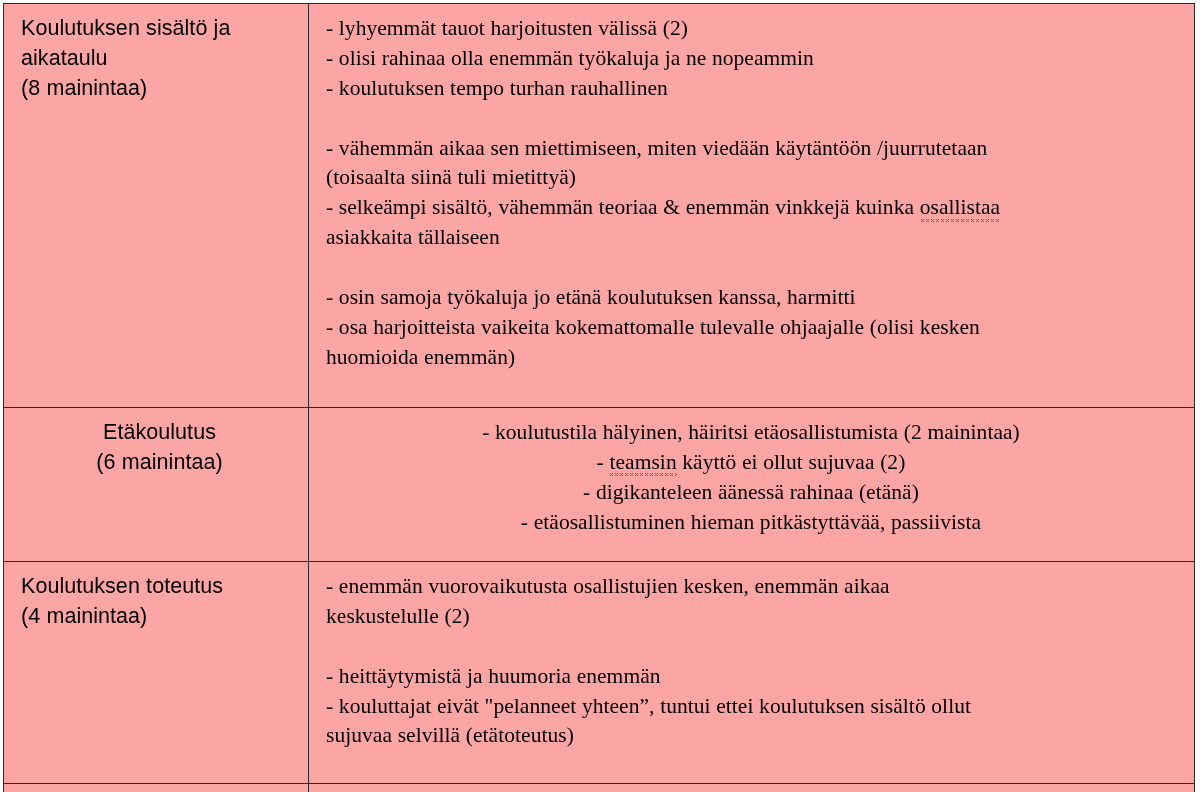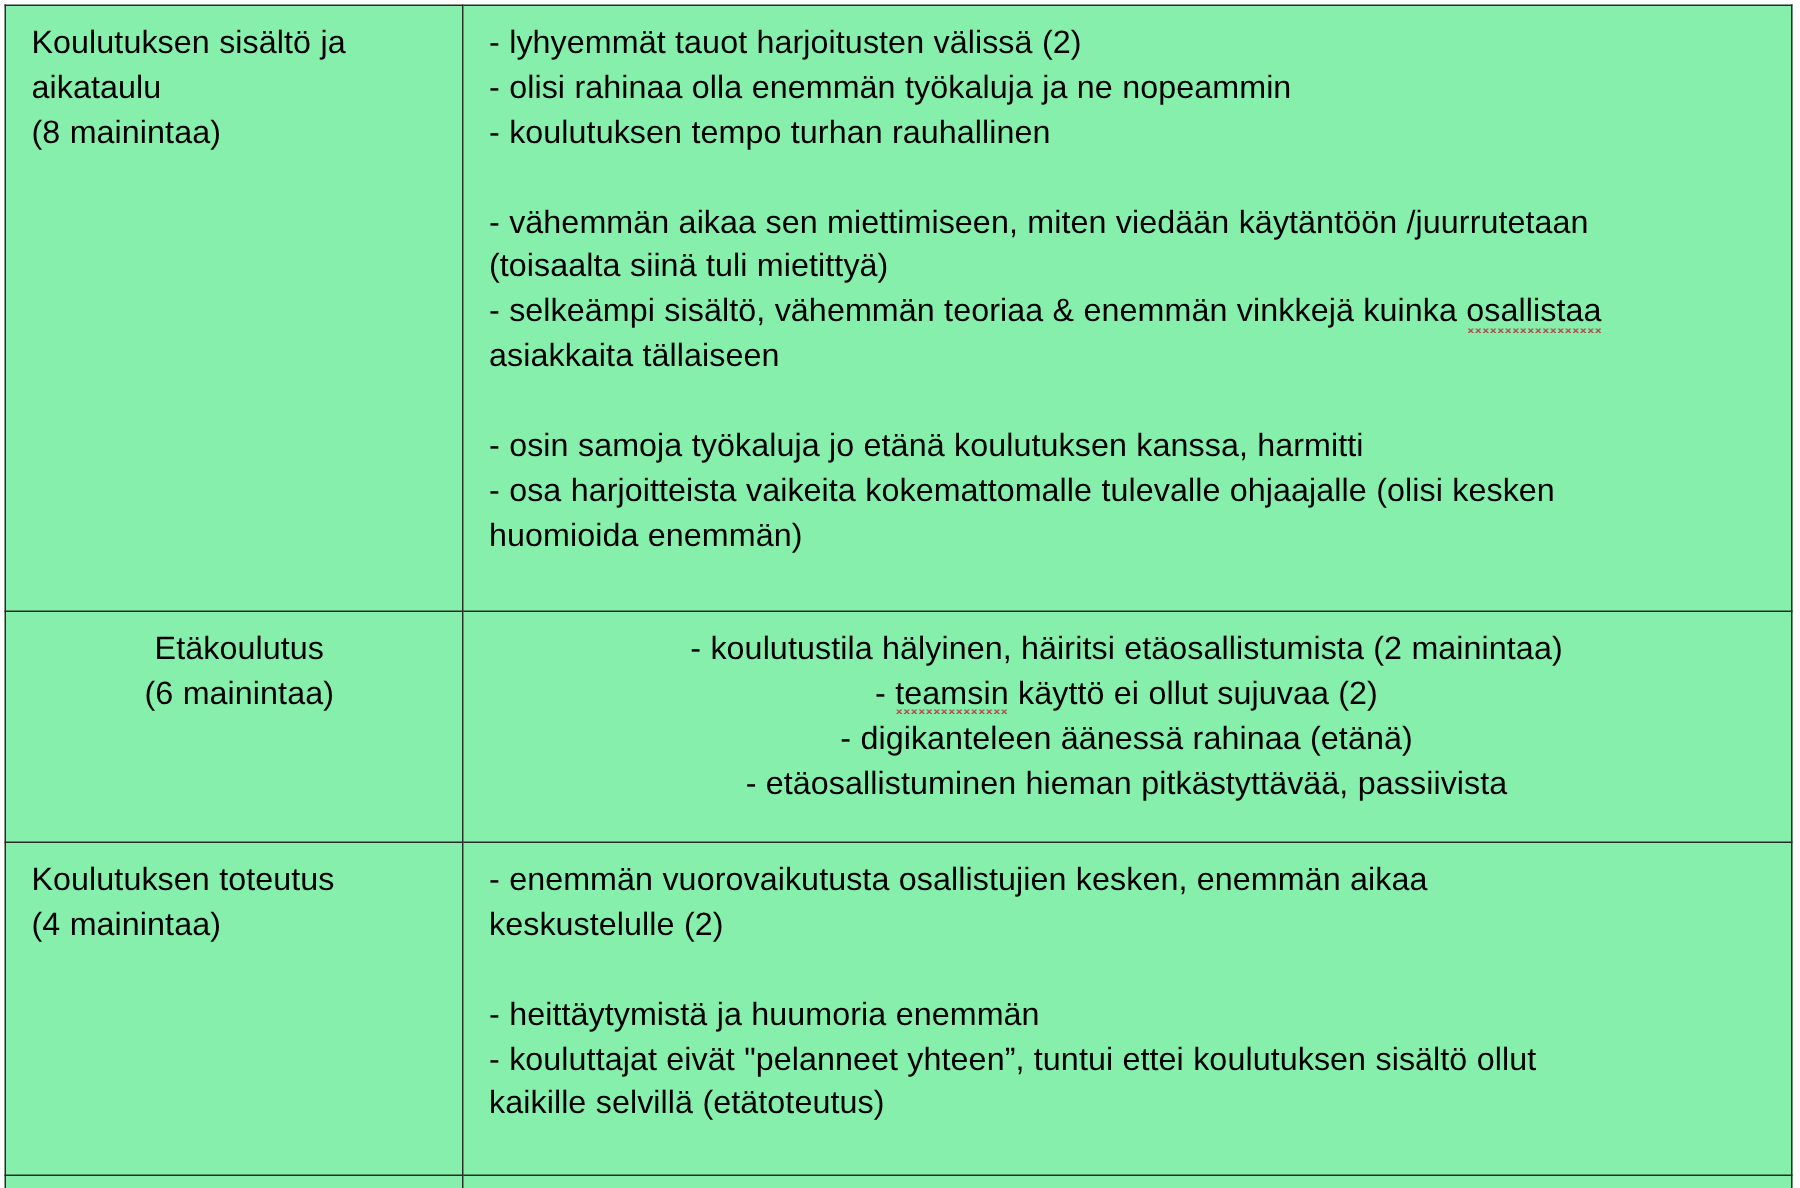--- a/index.html
+++ b/index.html
@@ -32,39 +32,40 @@
     background: #ffffff;
   }
 
   table.feedback-table col.col-category { width: 305px; }
   table.feedback-table col.col-comments { width: 886px; }
 
   table.feedback-table td {
     border: 1.6px solid #2b2b2b;
     vertical-align: top;
     padding: 0;
-    background: #86efac;
+    background: #fca5a5;
   }
 
   .cell-inner {
     padding: 10px 14px 14px 16px;
     font-size: 21.5px;
     line-height: 1.39;
     letter-spacing: 0.05px;
     word-spacing: 0.2px;
   }
 
   .cell-category .cell-inner {
     padding-left: 17px;
     padding-right: 10px;
   }
 
   .cell-comments .cell-inner {
     padding-left: 17px;
     padding-right: 18px;
+    font-family: Liberation Serif, serif;
   }
 
   .txt-line {
     display: block;
     white-space: pre-wrap;
   }
 
   .txt-line.blank {
     height: 1.39em;
     line-height: 1.39;
@@ -154,21 +155,21 @@
             <span class="txt-line">(4 mainintaa)</span>
           </div>
         </td>
         <td class="cell-comments">
           <div class="cell-inner">
             <span class="txt-line">- enemmän vuorovaikutusta osallistujien kesken, enemmän aikaa</span>
             <span class="txt-line">keskustelulle (2)</span>
             <span class="txt-line blank"></span>
             <span class="txt-line">- heittäytymistä ja huumoria enemmän</span>
             <span class="txt-line">- kouluttajat eivät "pelanneet yhteen”, tuntui ettei koulutuksen sisältö ollut</span>
-            <span class="txt-line">kaikille selvillä (etätoteutus)</span>
+            <span class="txt-line">sujuvaa selvillä (etätoteutus)</span>
           </div>
         </td>
       </tr>
 
       <tr class="row-3">
         <td class="cell-category">
           <div class="cell-inner"></div>
         </td>
         <td class="cell-comments">
           <div class="cell-inner"></div>

